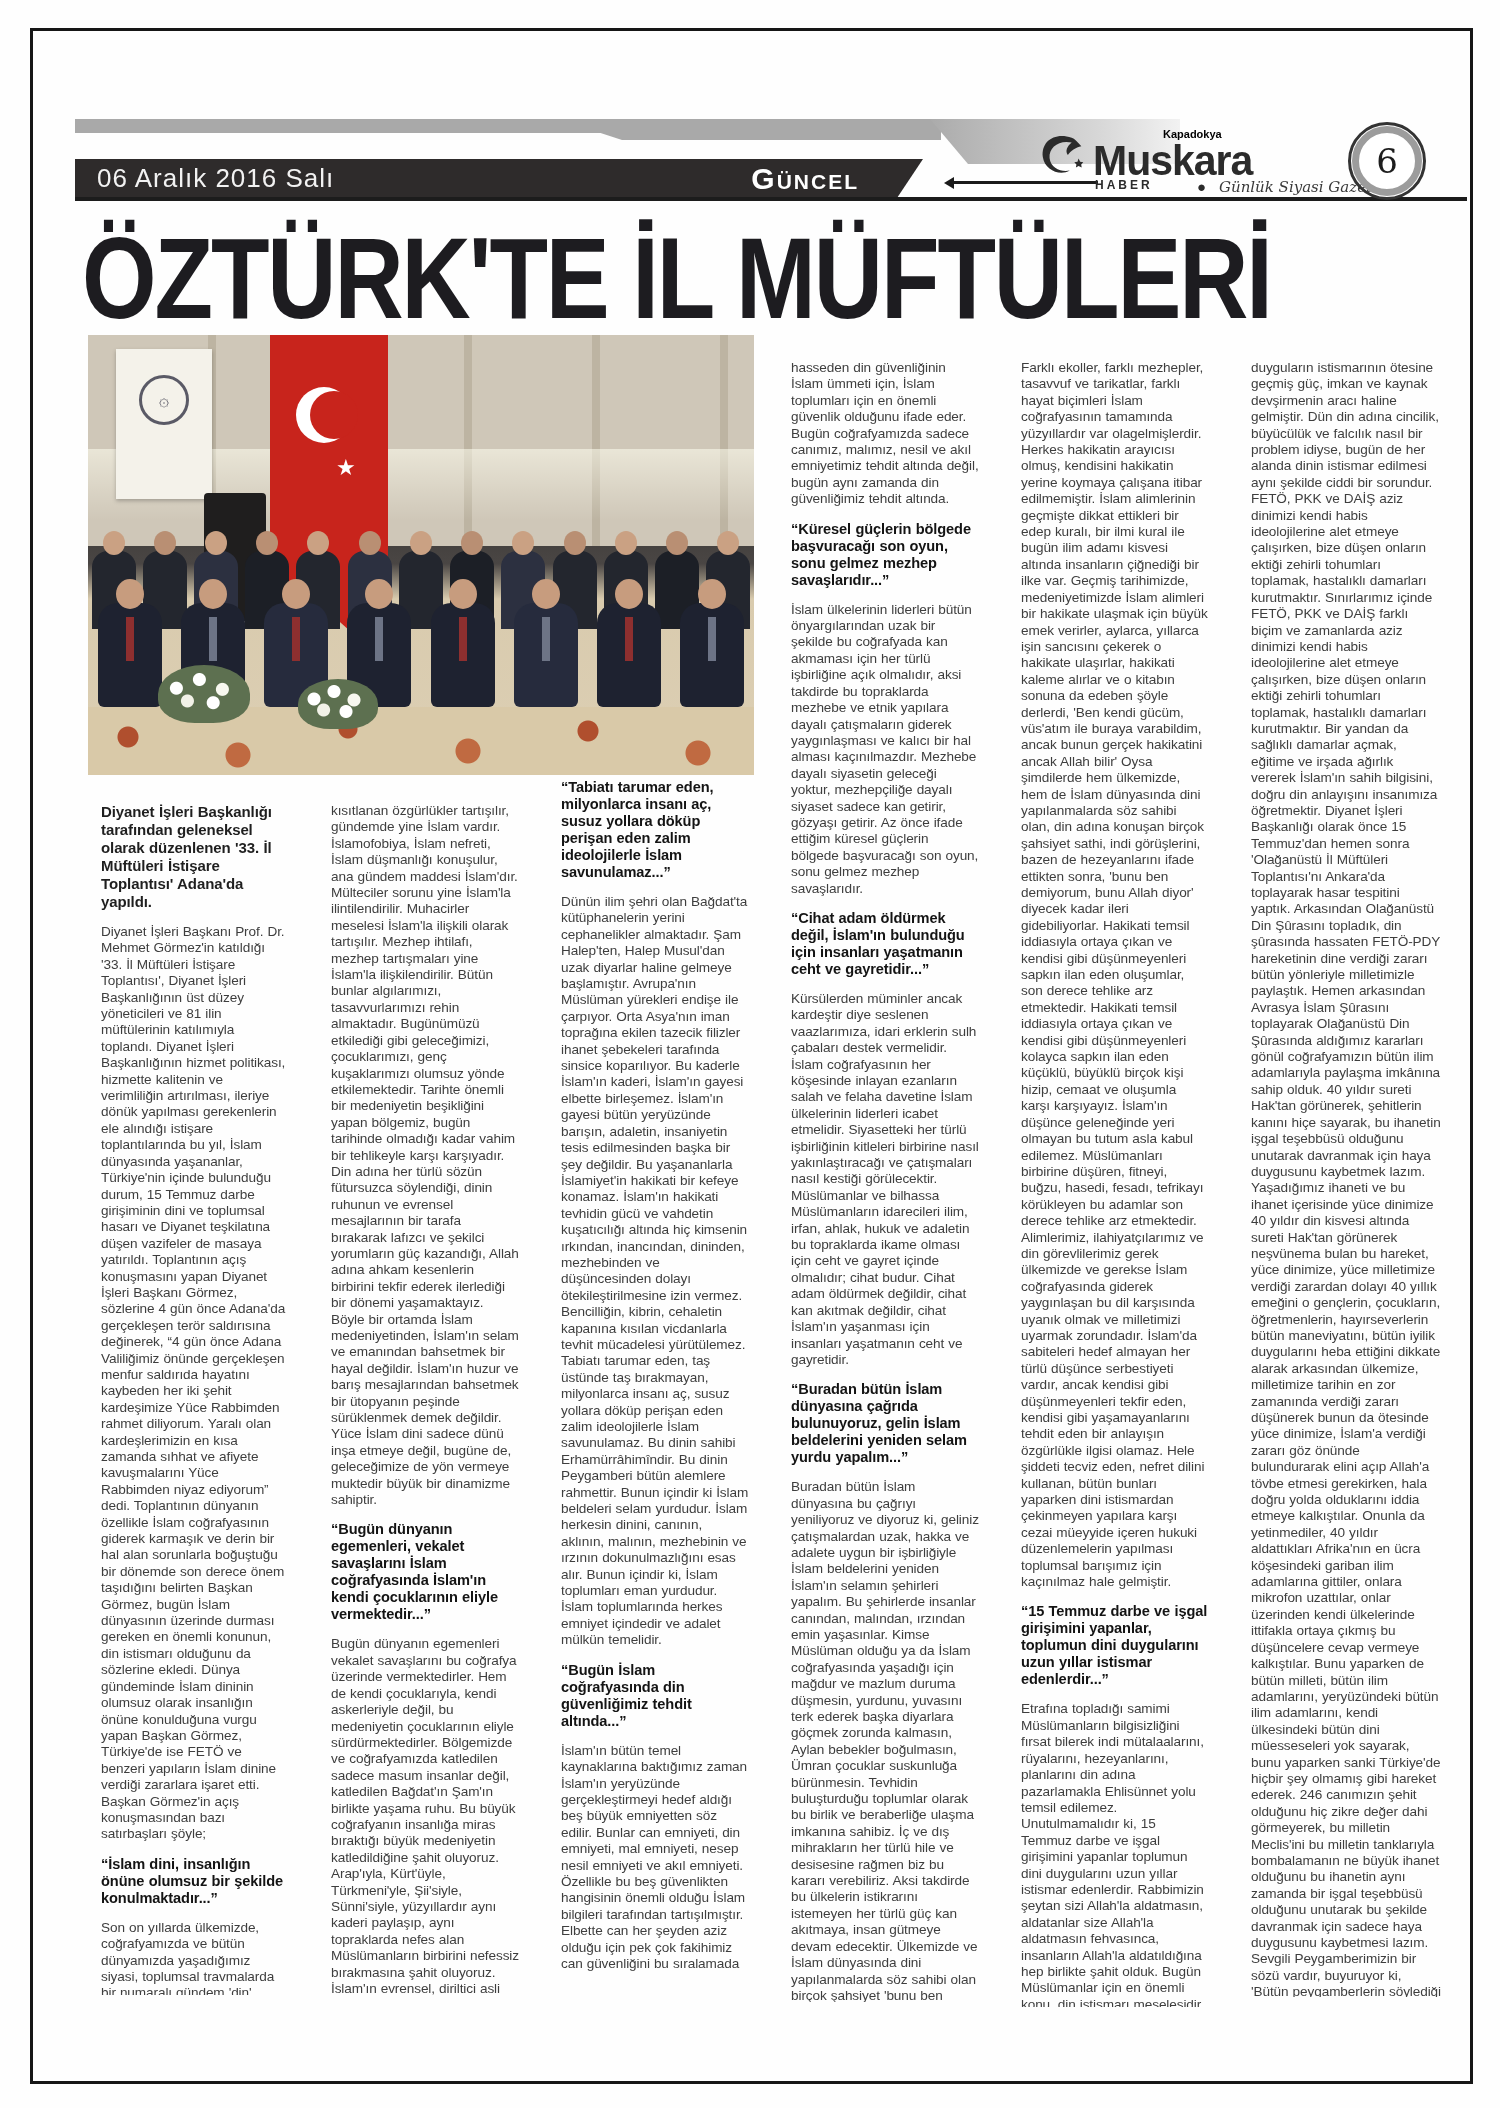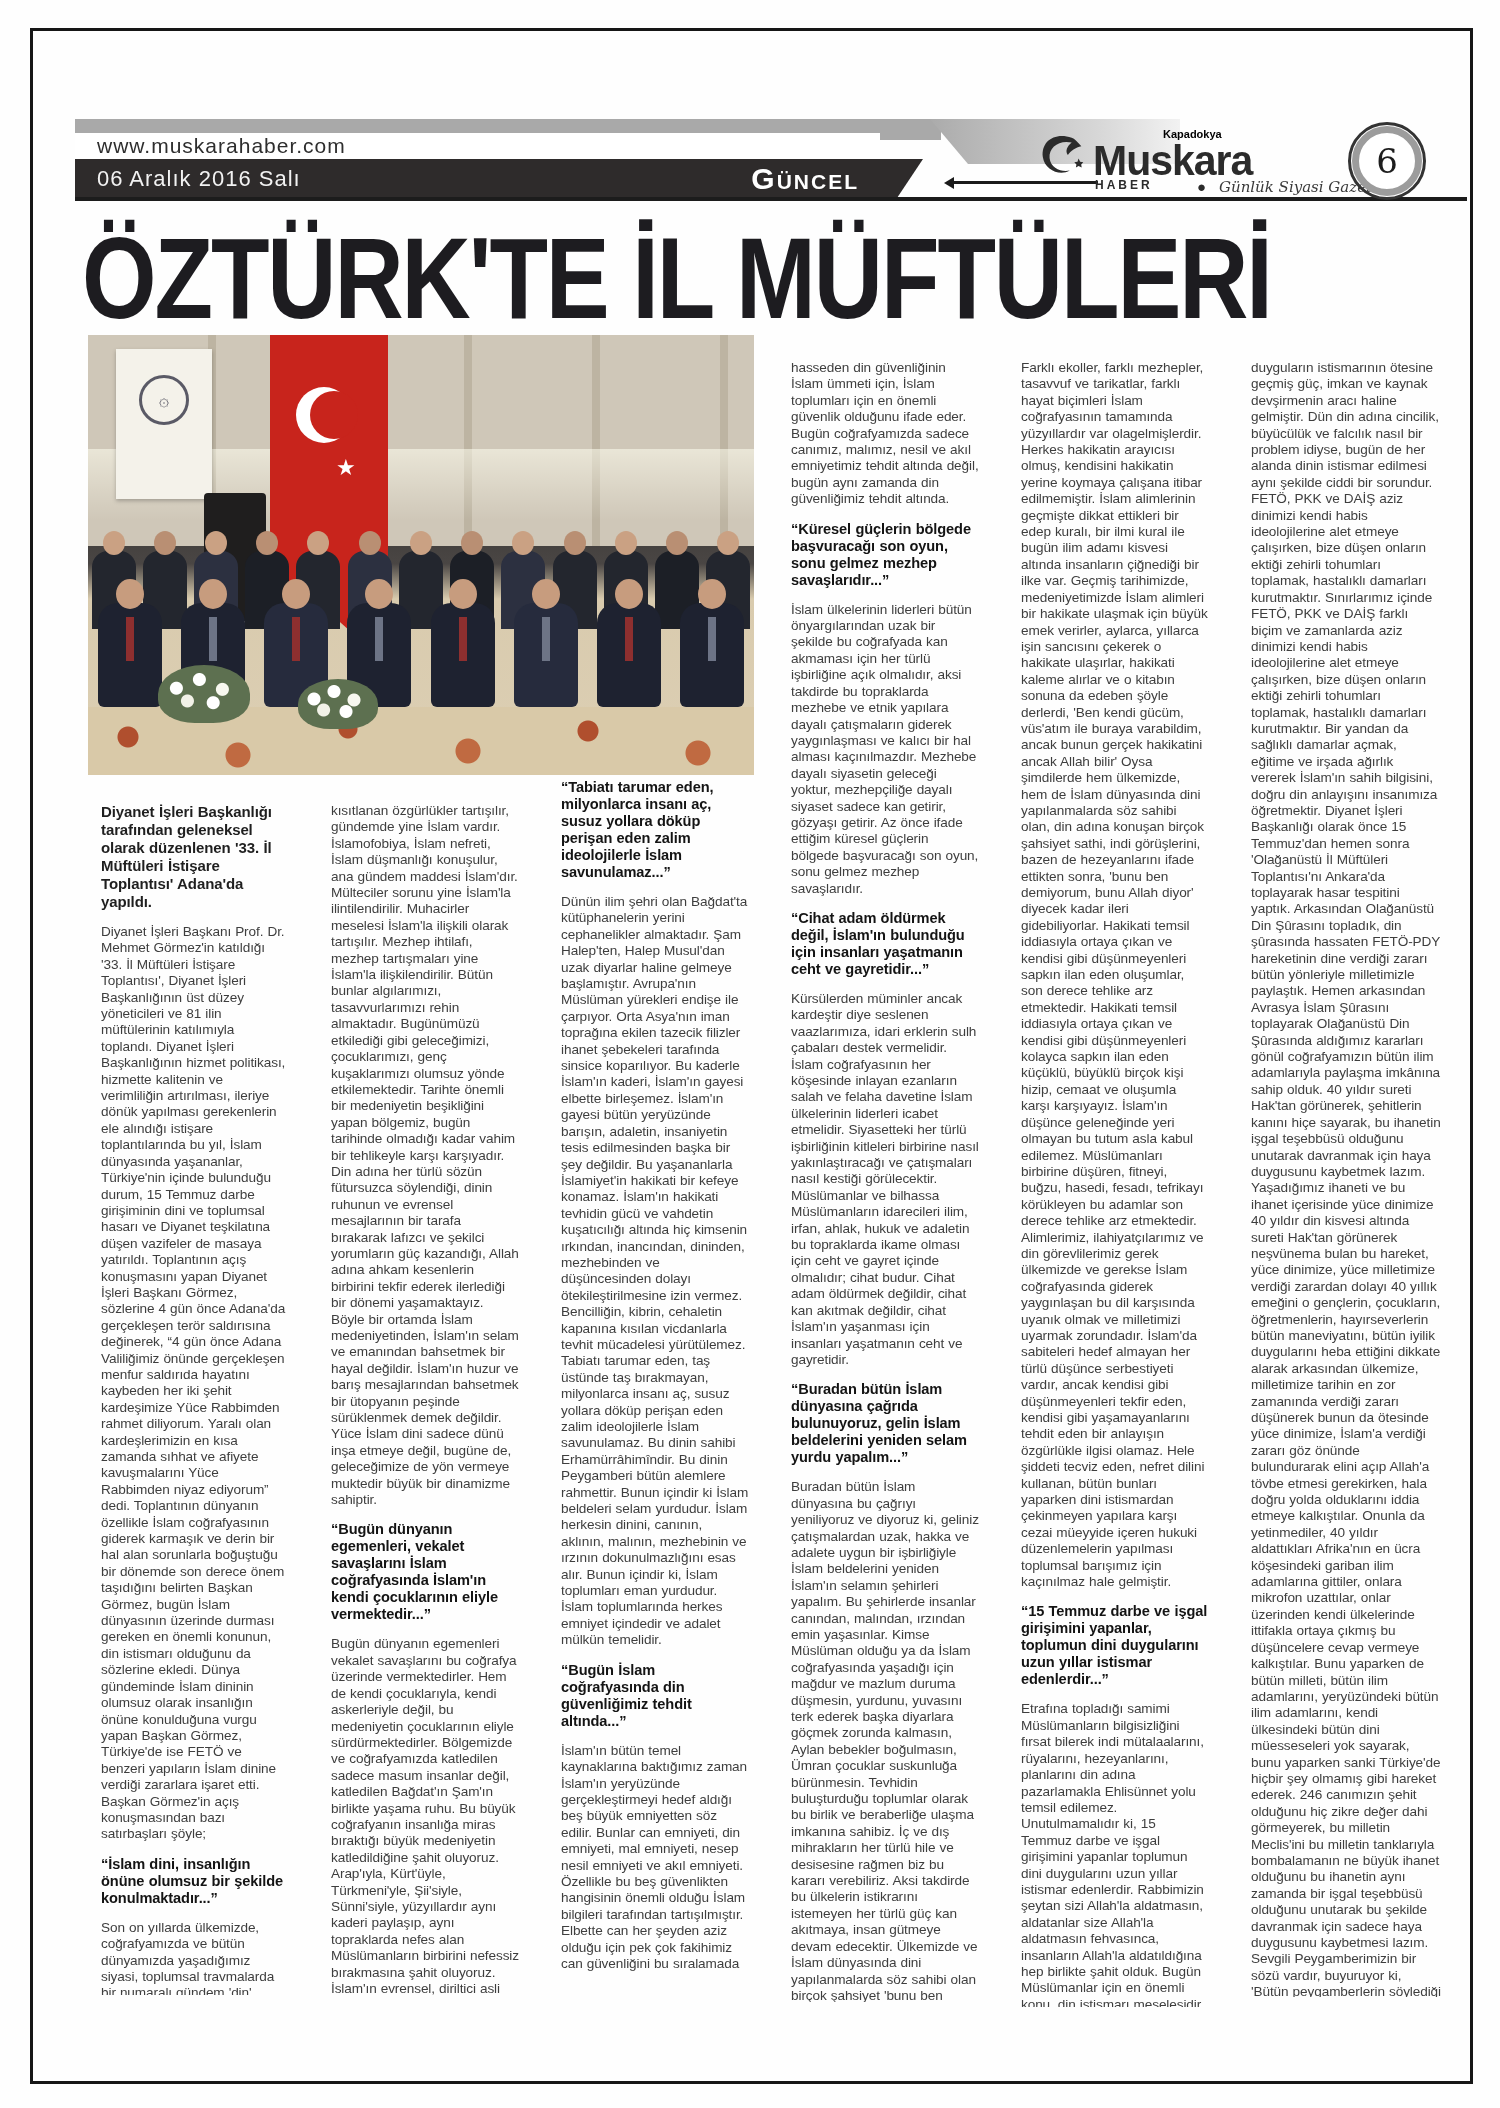--- a/index.html
+++ b/index.html
@@ -7,21 +7,21 @@
   #page{position:relative;width:1500px;height:2108px;background:#fefefe;overflow:hidden;}
   #frame{position:absolute;left:30px;top:28px;width:1437px;height:2050px;border:3px solid #161616;pointer-events:none;}
 
   
   .hdr-gray-band{position:absolute;left:75px;top:119px;width:540px;height:14px;background:#a9a9a9;}
   .hdr-gray-band2{position:absolute;left:596px;top:119px;width:345px;height:21px;background:#a9a9a9;clip-path:polygon(0 0,100% 0,100% 100%,26px 100%,0 60%);}
   .hdr-gray-wedge{position:absolute;left:930px;top:119px;width:250px;height:45px;background:linear-gradient(90deg,#ababab,#d9d9d9 70%,#f2f2f2);clip-path:polygon(0 0,100% 0,100% 100%,38px 100%);}
   .hdr-url-strip{position:absolute;left:75px;top:133px;width:805px;height:26px;background:#ffffff;display:flex;align-items:center;}
   .hdr-url{margin-left:22px;font-size:21px;color:#2e2e2e;letter-spacing:1px;}
   .hdr-black-bar{position:absolute;left:75px;top:159px;width:848px;height:39px;background:#2e2b2b;clip-path:polygon(0 0,100% 0,calc(100% - 26px) 100%,0 100%);display:flex;align-items:center;justify-content:space-between;}
-  .hdr-date{margin-left:22px;font-size:22px;color:#f2f2f2;letter-spacing:1px;}
+  .hdr-date{margin-left:22px;font-size:26px;color:#f2f2f2;letter-spacing:1px;}
   .hdr-section{margin-right:64px;color:#ffffff;font-weight:bold;letter-spacing:2px;}
   .hdr-section .big{font-size:30px;}
   .hdr-section .rest{font-size:21px;}
   .hdr-rule{position:absolute;left:75px;top:197px;width:1392px;height:4px;background:#1c1c1c;}
   .hdr-arrow-line{position:absolute;left:948px;top:181px;width:150px;height:3px;background:#1a1a1a;}
   .hdr-arrow-line:before{content:"";position:absolute;left:-10px;top:-4px;border:6px solid transparent;border-right:10px solid #1a1a1a;}
   
   .brand{position:absolute;left:1085px;top:128px;width:255px;height:68px;}
   .brand-swirl{position:absolute;left:-50px;top:2px;width:58px;height:52px;}
   .brand-region{position:absolute;left:78px;top:0px;font-size:11px;font-weight:bold;color:#000000;}
@@ -89,23 +89,20 @@
 </style>
 </head>
 <body>
 
 <div id="page">
   <div id="frame"></div>
 
   <div class="hdr-gray-band"></div>
   <div class="hdr-gray-band2"></div>
   <div class="hdr-gray-wedge"></div>
-  <div class="hdr-url-strip">
-    <span class="hdr-url">www.muskarahaber.com</span>
-  </div>
   <div class="hdr-black-bar">
     <span class="hdr-date">06 Aralık 2016 Salı</span>
     <span class="hdr-section"><span class="big">G</span><span class="rest">ÜNCEL</span></span>
   </div>
   <div class="hdr-arrow-line"></div>
   <div class="hdr-rule"></div>
 
   <div class="brand">
     <svg class="brand-swirl" viewBox="0 0 60 54">
       <path d="M38 8 C20 2 6 12 8 28 C10 42 26 48 36 42 C28 44 16 40 15 29 C14 18 25 10 38 13 C33 17 31 22 34 26 C37 22 42 18 48 17 C44 12 41 9 38 8 Z" fill="#2b2b2b"></path>

